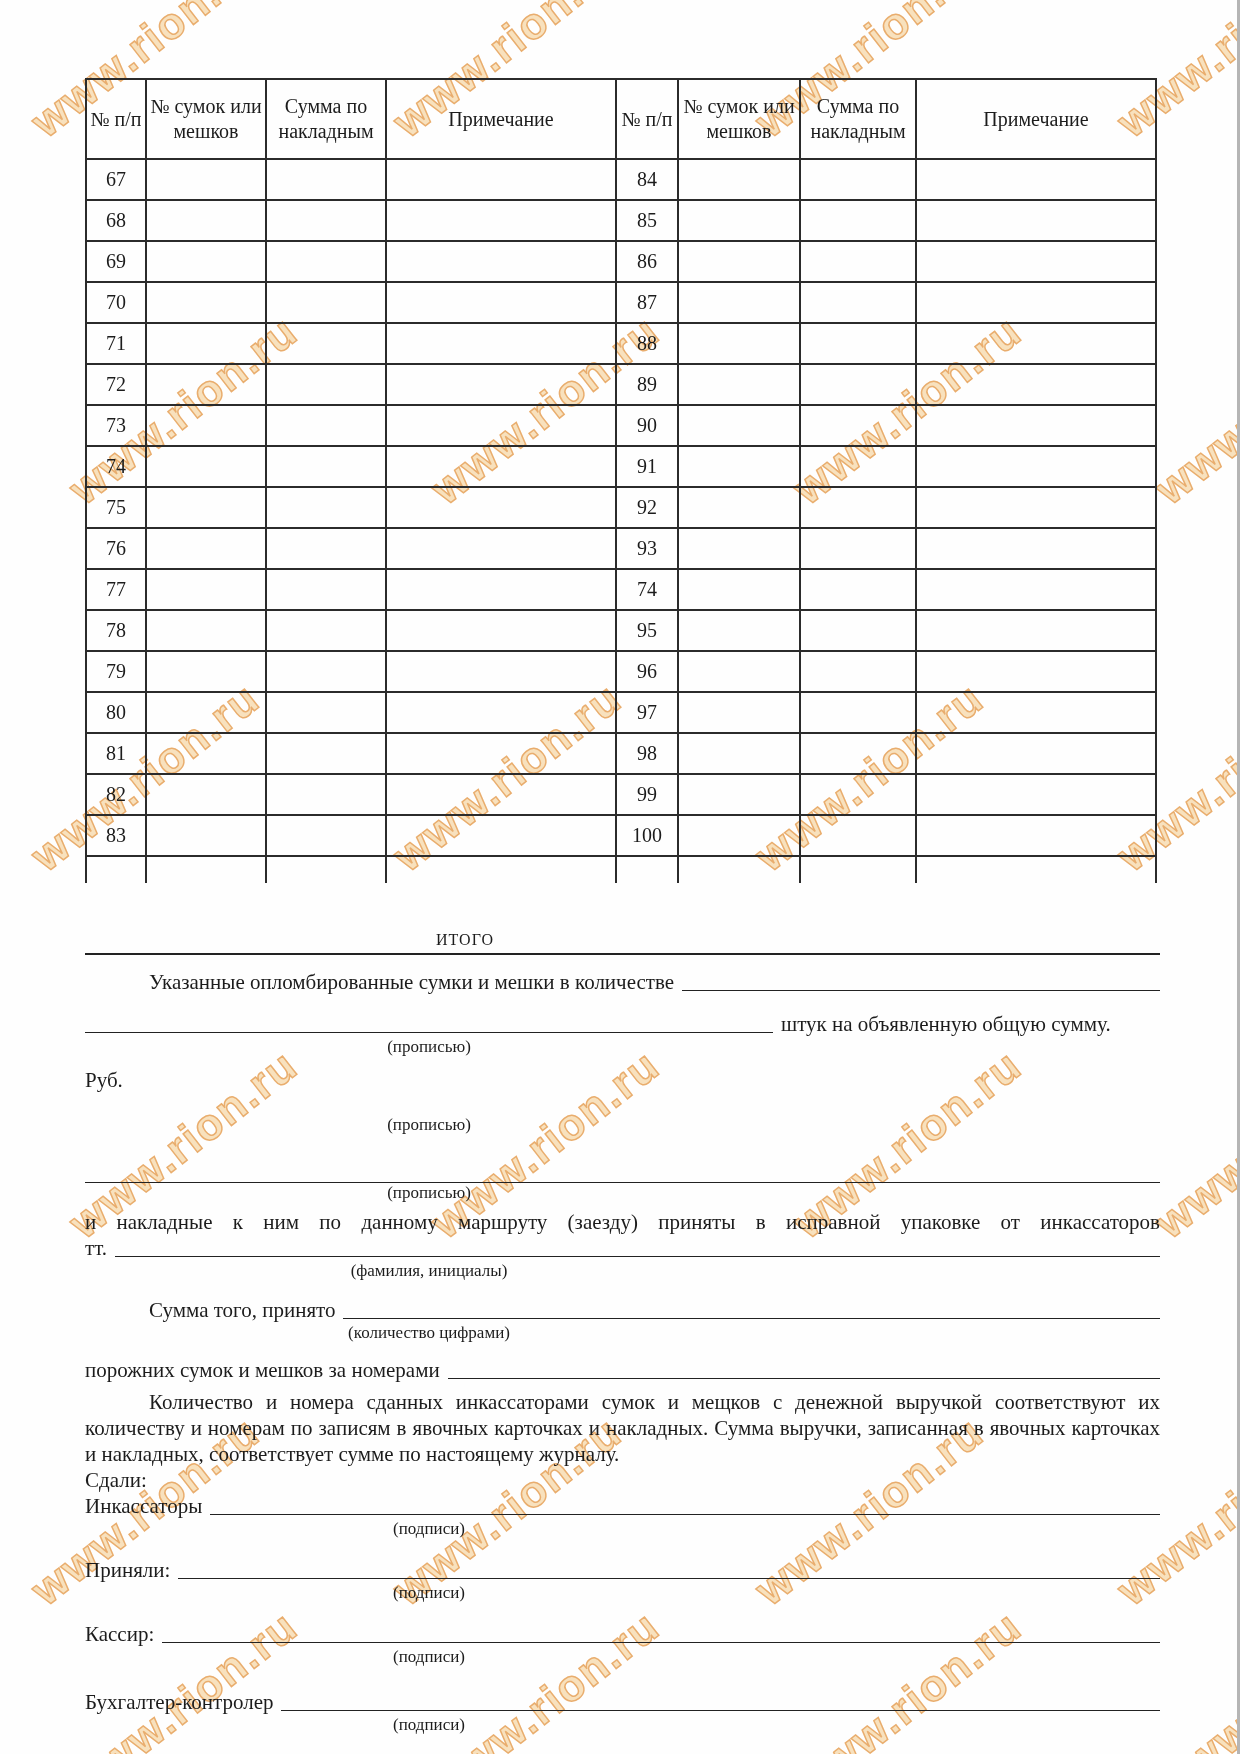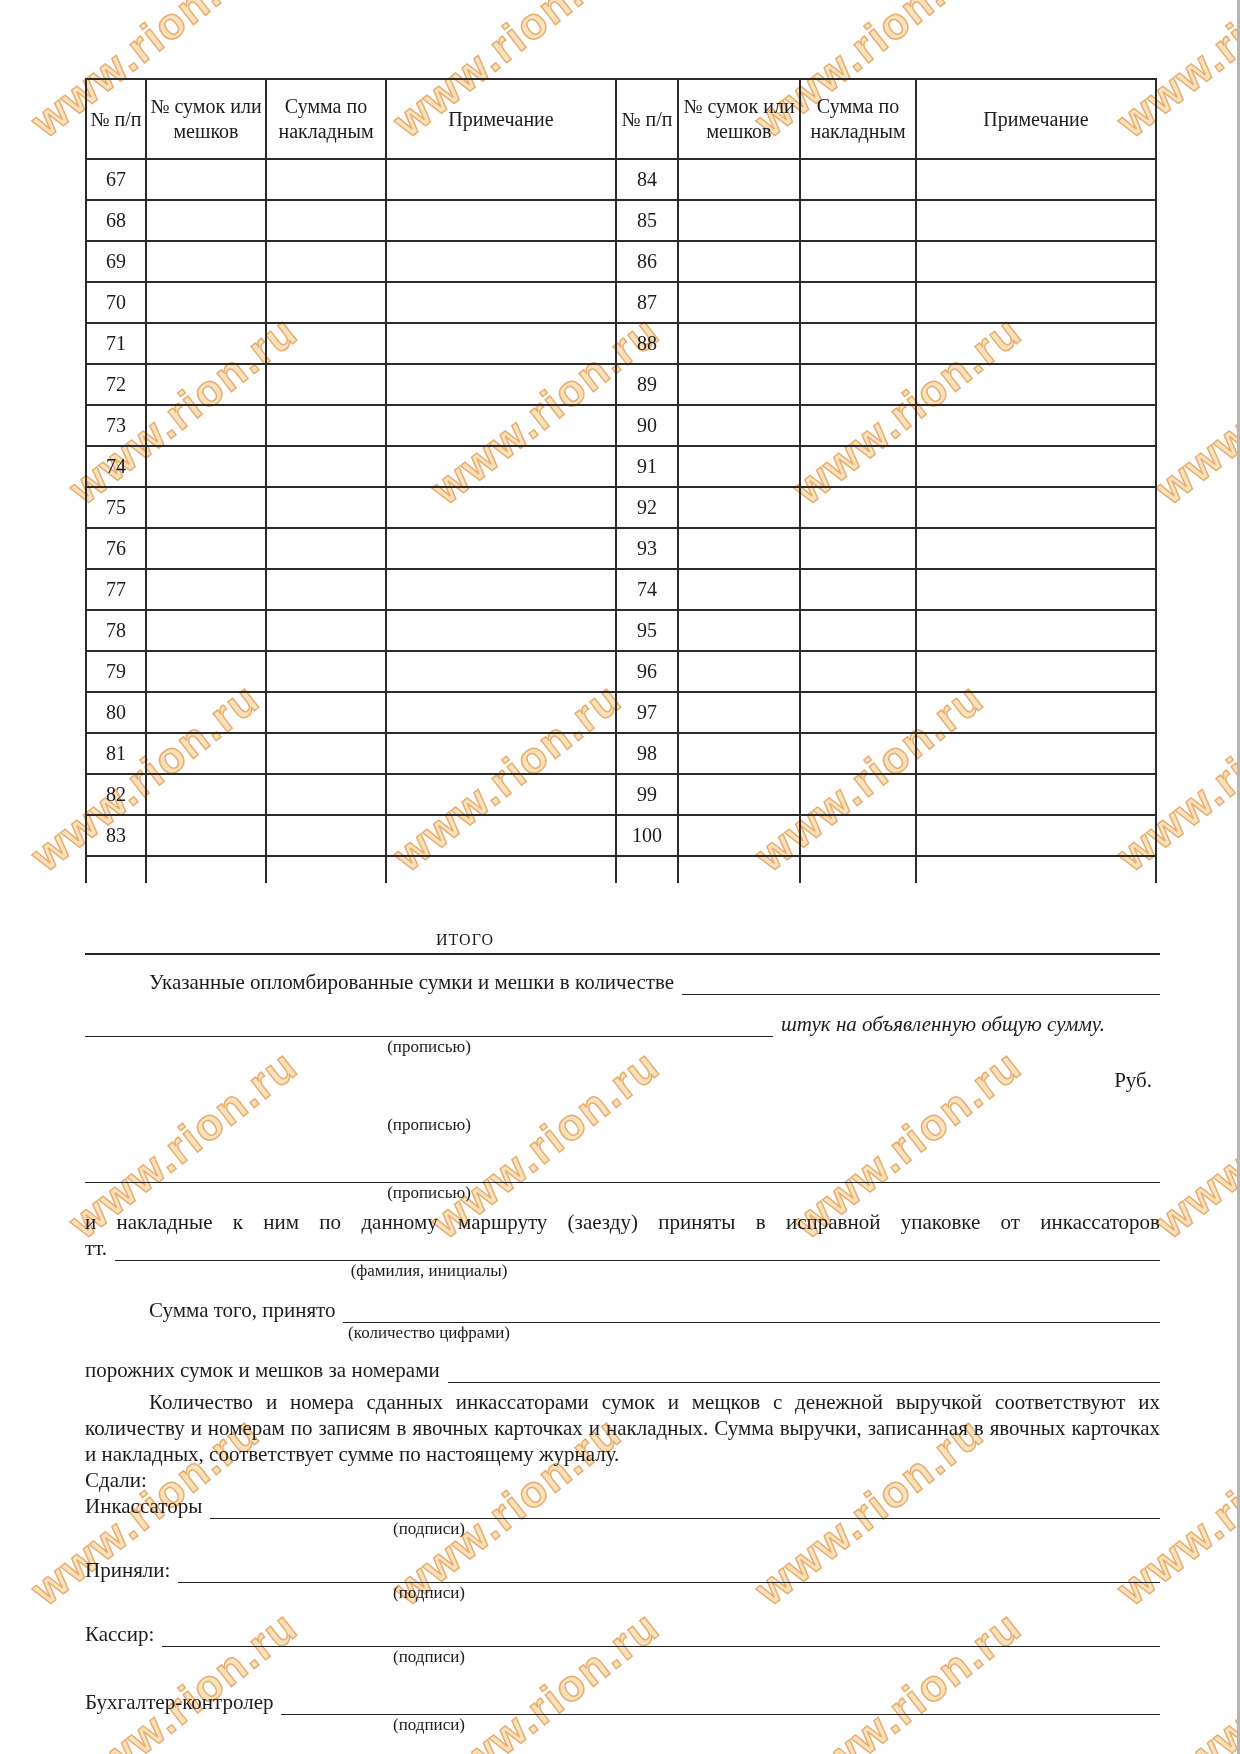--- a/index.html
+++ b/index.html
@@ -41,25 +41,25 @@
   }
   table.bags thead th{height:74px;line-height:1.25;}
   table.bags tbody td{height:35px;}
   table.bags tr.stub td{height:22px;border-bottom:none;}
   td.num{font-size:20px;}
 
   
   .fbody{width:1075px;font-size:21px;line-height:26px;}
   .itogo{margin-top:44px;width:760px;text-align:center;font-size:16px;letter-spacing:1px;}
   .rule{border-bottom:2px solid #222;height:0;}
-  .row{display:flex;align-items:flex-end;margin-top:0;}
+  .row{display:flex;align-items:flex-start;margin-top:0;}
   .fill{flex:1 1 auto;border-bottom:1.6px solid #222;min-height:1em;}
   .fillw{border-bottom:1.6px solid #222;min-height:1em;flex:0 0 auto;}
   .lbl{white-space:nowrap;padding-right:8px;}
-  .lbl-after{white-space:nowrap;padding-left:8px;font-style:italic;}
+  .lbl-after{white-space:nowrap;padding-left:8px;}
   .sub{font-size:17px;line-height:20px;text-align:center;color:#1c1c1c;}
   .subwrap{width:64%;}
   .just{text-align:justify;}
   .just-one{text-align:justify;text-align-last:justify;}
   .indent{text-indent:64px;}
   .mt6{margin-top:6px;}.mt10{margin-top:10px;flex-direction:column;}
   .mt14{margin-top:14px;}.mt16{margin-top:16px;}.mt18{margin-top:18px;}
   .mt22{margin-top:22px;}.mt26{margin-top:26px;}
   .q{padding:0 4px;}
 </style>

